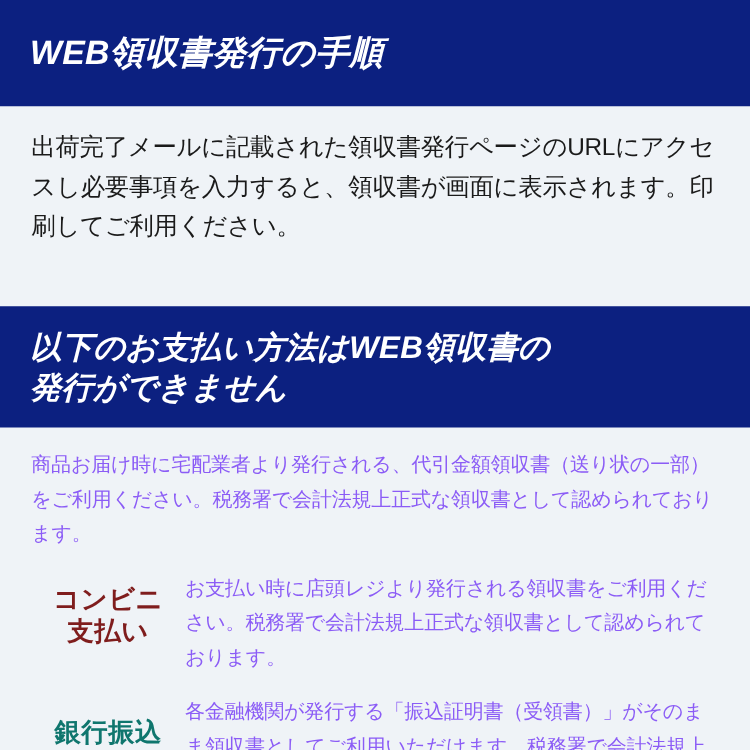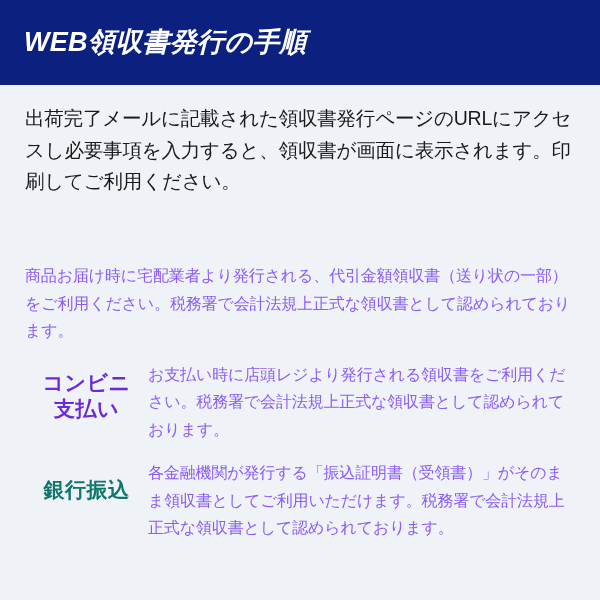--- a/index.html
+++ b/index.html
@@ -124,31 +124,35 @@
 <div class="page" style="background: rgb(239, 243, 247);">
 
   <div class="band band-primary" style="background: rgb(12, 32, 128);">
     <h1 class="band-title">WEB領収書発行の手順</h1>
   </div>
 
   <div class="intro">
     <p class="intro-text">出荷完了メールに記載された領収書発行ページのURLにアクセスし必要事項を入力すると、領収書が画面に表示されます。印刷してご利用ください。</p>
   </div>
 
+  <div class="band band-secondary" style="background: rgb(12, 32, 128);">
+    <h2 class="band-title">以下のお支払い方法はWEB領収書の
+発行ができません</h2>
+  </div>
 
   <div class="methods">
 
     <div class="method-row">
       <div class="method-desc">
         <p>商品お届け時に宅配業者より発行される、代引金額領収書（送り状の一部）をご利用ください。税務署で会計法規上正式な領収書として認められております。</p>
       </div>
     </div>
 
     <div class="method-row two-line">
-      <div class="method-label" style="color: #6d28d9;">コンビニ
+      <div class="method-label" style="color: #7f1d1d;">コンビニ
 支払い</div>
       <div class="method-desc">
         <p>お支払い時に店頭レジより発行される領収書をご利用ください。税務署で会計法規上正式な領収書として認められております。</p>
       </div>
     </div>
 
     <div class="method-row">
       <div class="method-label" style="color: #0f766e;">銀行振込</div>
       <div class="method-desc">
         <p>各金融機関が発行する「振込証明書（受領書）」がそのまま領収書としてご利用いただけます。税務署で会計法規上正式な領収書として認められております。</p>

